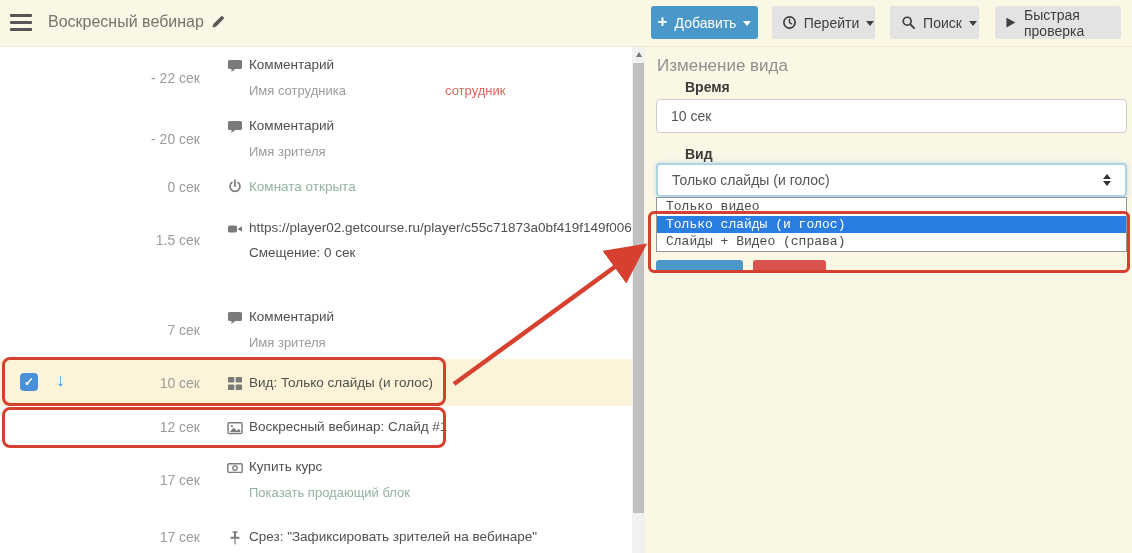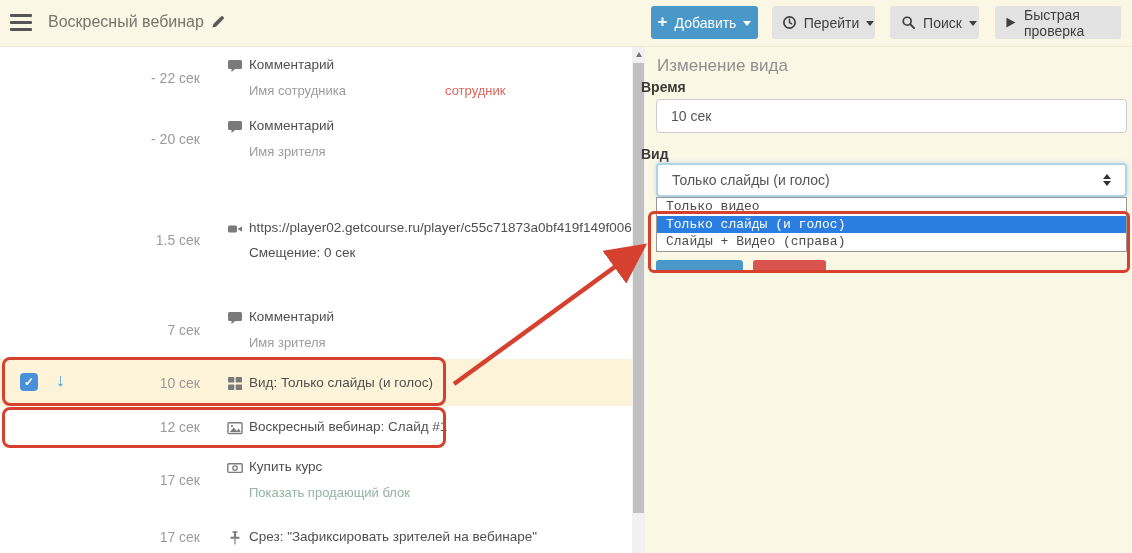--- a/index.html
+++ b/index.html
@@ -37,21 +37,21 @@
 
   
   .scrollbar { position:absolute; left:632px; top:47px; width:13px; height:506px; background:#f1f1f1; }
   .sb-btn { position:absolute; left:0; top:0; width:13px; height:14px; display:flex; align-items:center; justify-content:center; cursor:pointer; }
   .sb-btn .tri { width:0; height:0; border-left:3.5px solid transparent; border-right:3.5px solid transparent; border-bottom:5px solid #777; }
   .sb-thumb { position:absolute; left:1px; top:16px; width:11px; height:450px; background:#c0c0c0; cursor:pointer; }
 
   
   .panel { position:absolute; left:645px; top:47px; width:487px; height:506px; background:#fbf7e5; }
   .panel-title { position:absolute; left:657px; top:56px; font-size:17px; color:#8f8f8f; }
-  .field-label { position:absolute; left:641px; font-size:14px; font-weight:bold; color:#3a3a3a; }
+  .field-label { position:absolute; left:685px; font-size:14px; font-weight:bold; color:#3a3a3a; }
   .text-input { position:absolute; left:656px; top:99px; width:471px; height:34px; background:#fff; border:1px solid #ccc; border-radius:4px; font-size:14px; color:#555; padding:0 14px; font-family:"Liberation Sans",sans-serif; }
   .select-box { position:absolute; left:656px; top:163px; width:471px; height:34px; background:#fff; border:2px solid #aed3e8; border-radius:4px; display:flex; align-items:center; font-size:14px; color:#555; padding:0 14px; cursor:pointer; box-shadow:0 0 5px rgba(102,175,233,.4); }
   .updown { margin-left:auto; display:flex; flex-direction:column; gap:2px; }
   .updown i { display:block; width:0; height:0; border-left:4px solid transparent; border-right:4px solid transparent; }
   .updown .u { border-bottom:5px solid #333; }
   .updown .d { border-top:5px solid #333; }
   .dropdown { position:absolute; left:656px; top:197px; width:471px; background:#fff; border:1px solid #979797; z-index:3; }
   .opt { height:17.5px; line-height:17.5px; font-size:13px; color:#4a4a4a; padding-left:9px; white-space:nowrap; cursor:pointer;font-family:Liberation Mono, monospace; }
   .opt.selected { background:#2a7de1; color:#fff; }
   .sliver { position:absolute; top:260px; height:12px; border-radius:3px; z-index:1; }
@@ -148,20 +148,32 @@
         <svg width="16" height="16" viewBox="0 0 16 16">
             <path d="M2.5 2h11A1.5 1.5 0 0 1 15 3.5v6a1.5 1.5 0 0 1-1.5 1.5H8.2L4.5 14v-3H2.5A1.5 1.5 0 0 1 1 9.5v-6A1.5 1.5 0 0 1 2.5 2z" fill="#7a7a7a"></path>
           </svg>
       </div>
       <div class="c">
         <div class="l1">Комментарий</div>
         <div class="l2">Имя зрителя</div>
       </div>
     </div>
 
+    <div class="trow center" style="top:131px;">
+      <div class="t">0 сек</div>
+      <div class="ic">
+        <svg width="16" height="16" viewBox="0 0 16 16">
+            <path d="M8 1.2v6" fill="none" stroke="#7a7a7a" stroke-width="1.7" stroke-linecap="round"></path>
+            <path d="M5 3.4a5 5 0 1 0 6 0" fill="none" stroke="#7a7a7a" stroke-width="1.7" stroke-linecap="round"></path>
+          </svg>
+      </div>
+      <div class="c">
+        <div class="l1 green">Комната открыта</div>
+      </div>
+    </div>
 
     <div class="trow mono3" style="top:168px;">
       <div class="t">1.5 сек</div>
       <div class="ic" style="margin-top:6px;">
         <svg width="16" height="16" viewBox="0 0 16 16">
             <rect x="1" y="4.5" width="9" height="7" rx="1.5" fill="#7a7a7a"></rect>
             <polygon points="10.5,8 15,5.3 15,10.7" fill="#7a7a7a"></polygon>
           </svg>
       </div>
       <div class="c">

